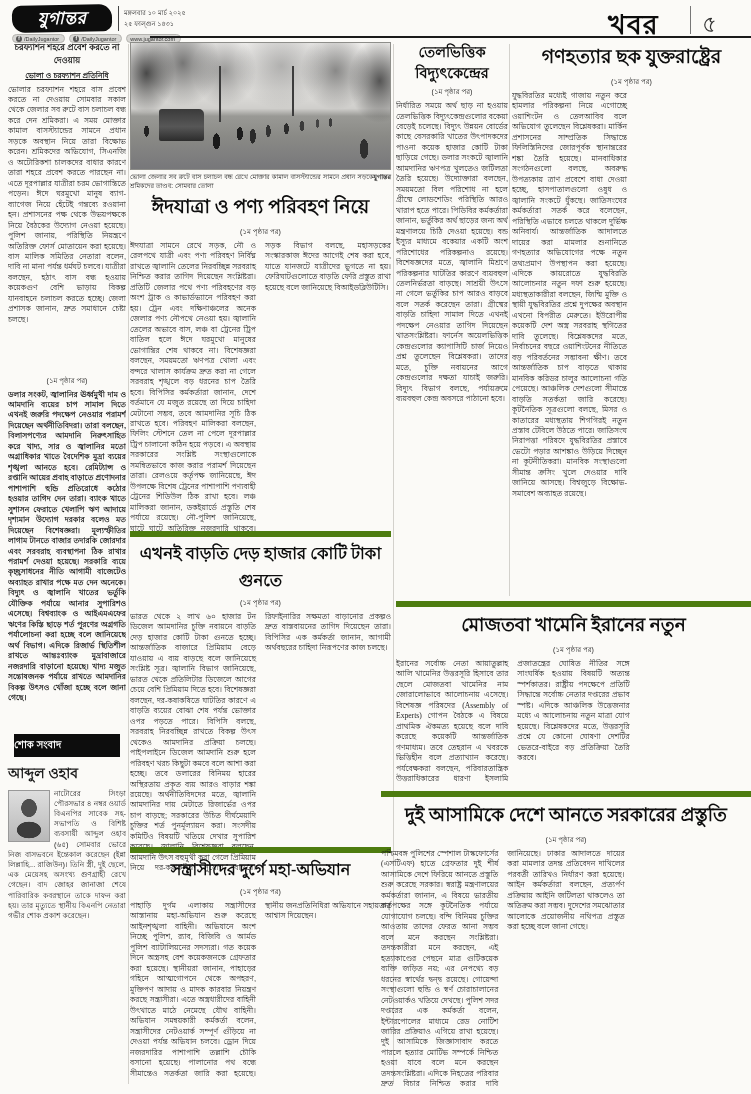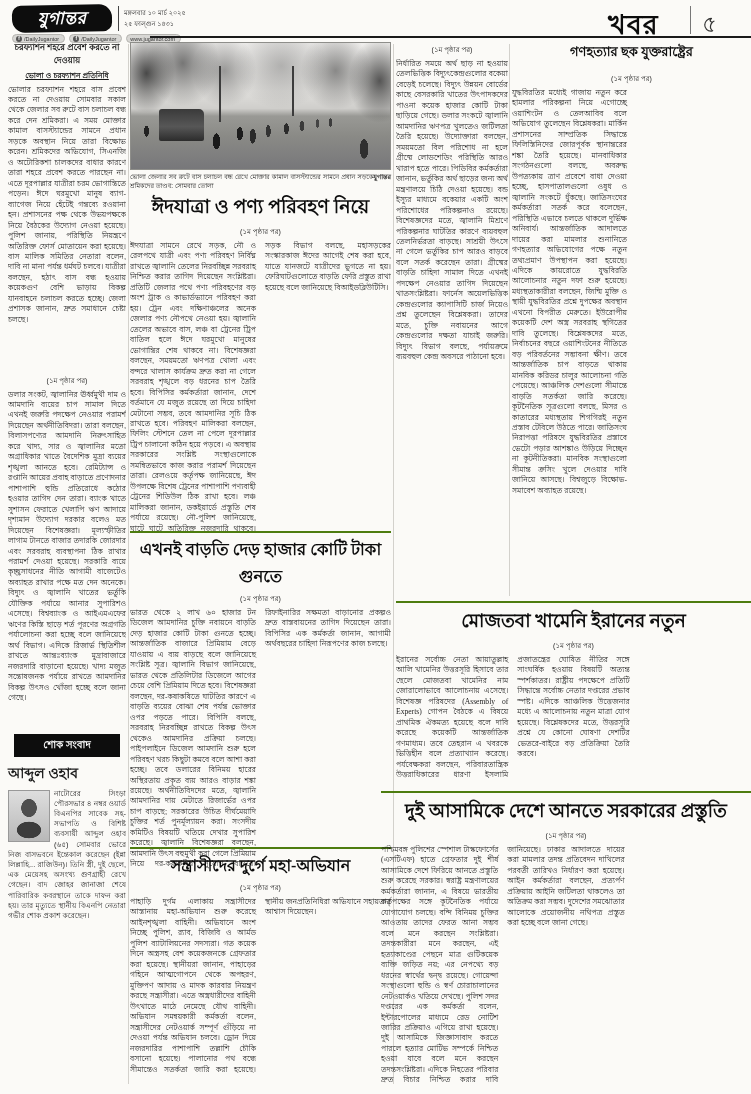--- a/index.html
+++ b/index.html
@@ -38,21 +38,21 @@
   .header-rule { position:absolute; left:150px; top:36px; width:601px; height:2px; background:#1a1a1a; }
 
   
   .kicker { font-size:8.5px; font-weight:bold; text-align:center; line-height:1.5; margin-bottom:2px; }
   .headline { font-family:"Liberation Serif","DejaVu Serif",serif; font-weight:bold; text-align:center; color:#0d0d0d; }
   .byline { font-size:7.5px; font-weight:bold; text-align:center; text-decoration:underline; margin:3px 0; }
   .note { font-size:7px; text-align:center; margin:2px 0 3px; color:#222; }
   .body-text { font-size:7.6px; line-height:1.38; text-align:justify; color:#1c1c1c; overflow:hidden; }
   .cols-2 { column-count:2; column-gap:9px; column-fill:auto; }
   .cols-3 { column-count:3; column-gap:9px; column-fill:auto;font-family:Liberation Serif, serif; }
-  .rule-top { border-top:2px solid #4d7c0f; padding-top:4px; }
+  .rule-top { border-top:6px solid #4d7c0f; padding-top:4px; }
 
   
   .left-rail { position:absolute; left:8px; top:41px; width:118px; height:1042px; }
   .vline { position:absolute; width:1px; background:#d3d1cc; }
 
   
   .photo-wrap { position:absolute; left:130px; top:42px; width:261px; }
   .photo {
     position:relative; width:261px; height:128px; border:1px solid #8e8e8a; overflow:hidden;
     background:linear-gradient(180deg,#efeeec 0%,#e0dfdc 38%,#cfcecb 52%,#999995 58%,#8a8a86 74%,#77777a 100%);
@@ -90,34 +90,34 @@
   .story-eid .headline { font-size:19px; margin-bottom:2px; }
   .story-ekhoni { position:absolute; left:130px; top:531px; width:261px; }
   .story-ekhoni .headline { font-size:16.5px; margin-bottom:2px; }
   .story-sontrashi { position:absolute; left:130px; top:847px; width:261px; }
   .story-sontrashi .headline { font-size:16px; margin-bottom:2px; }
 
   
   .story-tel { position:absolute; left:396px; top:42px; width:112px; }
   .story-tel .headline { font-size:14.5px; line-height:1.45; }
   .story-gono { position:absolute; left:512px; top:42px; width:239px; }
-  .story-gono .headline { font-size:13px; margin-bottom:10px; }
+  .story-gono .headline { font-size:19px; margin-bottom:2px; }
   .story-khameni { position:absolute; left:396px; top:601px; width:355px; }
   .story-khameni .headline { font-size:18.5px; margin-bottom:2px; }
   .story-dui { position:absolute; left:381px; top:791px; width:370px; }
   .story-dui .headline { font-size:18.5px; margin-bottom:2px; }
 
   
   .left-rail .headline-main { font-size:14.5px; line-height:1.55; margin:2px 0; }
   .left-rail .headline-sub { font-size:13px; line-height:1.55; margin:4px 0 1px; }
   .left-rail .body-text { height:288px; }
-  .left-rail .body-text.b2 { height:338px; }
+  .left-rail .body-text.b2 { height:338px;font-weight:bold; }
   .obit-box {
     background:#0d0d0d; color:#fff; font-size:10px; font-weight:bold;
-    text-align:center; padding:3px 0; margin:6px 6px 5px;
+    text-align:left; padding:3px 0; margin:6px 6px 5px;
   }
   .obit-name { font-size:14px; font-weight:bold; margin-bottom:3px; }
   .portrait { float:left; width:42px; height:52px; margin:1px 4px 2px 0;
     border:1px solid #999;
     background:
       radial-gradient(13px 15px at 50% 34%, #4e4e4e 58%, transparent 62%),
       radial-gradient(19px 13px at 50% 78%, #3c3c3c 62%, transparent 66%),
       linear-gradient(180deg,#dedede,#b8b8b8);
   }
   .obit-body { font-size:7.4px; }
@@ -201,20 +201,21 @@
     <div class="body-text cols-2" style="height:266px;">ভারত থেকে ২ লাখ ৬০ হাজার টন ডিজেল আমদানির চুক্তি নবায়নে বাড়তি দেড় হাজার কোটি টাকা গুনতে হচ্ছে। আন্তর্জাতিক বাজারে প্রিমিয়াম বেড়ে যাওয়ায় এ ব্যয় বাড়ছে বলে জানিয়েছে সংশ্লিষ্ট সূত্র। জ্বালানি বিভাগ জানিয়েছে, ভারত থেকে প্রতিলিটার ডিজেলে আগের চেয়ে বেশি প্রিমিয়াম দিতে হবে। বিশেষজ্ঞরা বলছেন, দর-কষাকষিতে ঘাটতির কারণে এ বাড়তি ব্যয়ের বোঝা শেষ পর্যন্ত ভোক্তার ওপর পড়তে পারে। বিপিসি বলছে, সরবরাহ নিরবচ্ছিন্ন রাখতে বিকল্প উৎস থেকেও আমদানির প্রক্রিয়া চলছে। পাইপলাইনে ডিজেল আমদানি শুরু হলে পরিবহণ খরচ কিছুটা কমবে বলে আশা করা হচ্ছে। তবে ডলারের বিনিময় হারের অস্থিরতায় প্রকৃত ব্যয় আরও বাড়ার শঙ্কা রয়েছে। অর্থনীতিবিদদের মতে, জ্বালানি আমদানির দায় মেটাতে রিজার্ভের ওপর চাপ বাড়ছে; সরকারের উচিত দীর্ঘমেয়াদি চুক্তির শর্ত পুনর্মূল্যায়ন করা। সংসদীয় কমিটিও বিষয়টি খতিয়ে দেখার সুপারিশ করেছে। জ্বালানি বিশেষজ্ঞরা বলছেন, আমদানি উৎস বহুমুখী করা গেলে প্রিমিয়াম নিয়ে দর-কষাকষির সুযোগ বাড়বে। রিফাইনারির সক্ষমতা বাড়ানোর প্রকল্পও দ্রুত বাস্তবায়নের তাগিদ দিয়েছেন তারা। বিপিসির এক কর্মকর্তা জানান, আগামী অর্থবছরের চাহিদা নিরূপণের কাজ চলছে।</div>
   </section>
 
   <section class="story-sontrashi rule-top">
     <h1 class="headline">সন্ত্রাসীদের দুর্গে মহা-অভিযান</h1>
     <div class="note">(১ম পৃষ্ঠার পর)</div>
     <div class="body-text cols-2" style="height:198px;">পাহাড়ি দুর্গম এলাকায় সন্ত্রাসীদের আস্তানায় মহা-অভিযান শুরু করেছে আইনশৃঙ্খলা বাহিনী। অভিযানে অংশ নিচ্ছে পুলিশ, র‌্যাব, বিজিবি ও আর্মড পুলিশ ব্যাটালিয়নের সদস্যরা। গত কয়েক দিনে অস্ত্রসহ বেশ কয়েকজনকে গ্রেফতার করা হয়েছে। স্থানীয়রা জানান, পাহাড়ের গহিনে আত্মগোপনে থেকে অপহরণ, মুক্তিপণ আদায় ও মাদক কারবার নিয়ন্ত্রণ করছে সন্ত্রাসীরা। এতে অস্ত্রধারীদের বাহিনী উৎখাতে মাঠে নেমেছে যৌথ বাহিনী। অভিযান সমন্বয়কারী কর্মকর্তা বলেন, সন্ত্রাসীদের নেটওয়ার্ক সম্পূর্ণ গুঁড়িয়ে না দেওয়া পর্যন্ত অভিযান চলবে। ড্রোন দিয়ে নজরদারির পাশাপাশি তল্লাশি চৌকি বসানো হয়েছে। পালানোর পথ বন্ধে সীমান্তেও সতর্কতা জারি করা হয়েছে। স্থানীয় জনপ্রতিনিধিরা অভিযানে সহায়তার আশ্বাস দিয়েছেন।</div>
   </section>
 
   <section class="story-tel">
+    <h1 class="headline">তেলভিত্তিক বিদ্যুৎকেন্দ্রের</h1>
     <div class="note">(১ম পৃষ্ঠার পর)</div>
     <div class="body-text" style="height:496px;">নির্ধারিত সময়ে অর্থ ছাড় না হওয়ায় তেলভিত্তিক বিদ্যুৎকেন্দ্রগুলোর বকেয়া বেড়েই চলেছে। বিদ্যুৎ উন্নয়ন বোর্ডের কাছে বেসরকারি খাতের উৎপাদকদের পাওনা কয়েক হাজার কোটি টাকা ছাড়িয়ে গেছে। ডলার সংকটে জ্বালানি আমদানির ঋণপত্র খুলতেও জটিলতা তৈরি হয়েছে। উদ্যোক্তারা বলছেন, সময়মতো বিল পরিশোধ না হলে গ্রীষ্মে লোডশেডিং পরিস্থিতি আরও খারাপ হতে পারে। পিডিবির কর্মকর্তারা জানান, ভর্তুকির অর্থ ছাড়ের জন্য অর্থ মন্ত্রণালয়ে চিঠি দেওয়া হয়েছে। বন্ড ইস্যুর মাধ্যমে বকেয়ার একটি অংশ পরিশোধের পরিকল্পনাও রয়েছে। বিশেষজ্ঞদের মতে, জ্বালানি মিশ্রণে পরিকল্পনার ঘাটতির কারণে ব্যয়বহুল তেলনির্ভরতা বাড়ছে। সাশ্রয়ী উৎসে না গেলে ভর্তুকির চাপ আরও বাড়বে বলে সতর্ক করেছেন তারা। গ্রীষ্মের বাড়তি চাহিদা সামাল দিতে এখনই পদক্ষেপ নেওয়ার তাগিদ দিয়েছেন খাতসংশ্লিষ্টরা। ফার্নেস অয়েলভিত্তিক কেন্দ্রগুলোর ক্যাপাসিটি চার্জ নিয়েও প্রশ্ন তুলেছেন বিশ্লেষকরা। তাদের মতে, চুক্তি নবায়নের আগে কেন্দ্রগুলোর দক্ষতা যাচাই জরুরি। বিদ্যুৎ বিভাগ বলছে, পর্যায়ক্রমে ব্যয়বহুল কেন্দ্র অবসরে পাঠানো হবে।</div>
   </section>
 
   <section class="story-gono">
     <h1 class="headline">গণহত্যার ছক যুক্তরাষ্ট্রের</h1>
     <div class="note">(১ম পৃষ্ঠার পর)</div>
     <div class="body-text cols-2" style="height:498px;">যুদ্ধবিরতির মধ্যেই গাজায় নতুন করে হামলার পরিকল্পনা নিয়ে এগোচ্ছে ওয়াশিংটন ও তেলআবিব বলে অভিযোগ তুলেছেন বিশ্লেষকরা। মার্কিন প্রশাসনের সাম্প্রতিক সিদ্ধান্তে ফিলিস্তিনিদের জোরপূর্বক স্থানান্তরের শঙ্কা তৈরি হয়েছে। মানবাধিকার সংগঠনগুলো বলছে, অবরুদ্ধ উপত্যকায় ত্রাণ প্রবেশে বাধা দেওয়া হচ্ছে, হাসপাতালগুলো ওষুধ ও জ্বালানি সংকটে ধুঁকছে। জাতিসংঘের কর্মকর্তারা সতর্ক করে বলেছেন, পরিস্থিতি এভাবে চলতে থাকলে দুর্ভিক্ষ অনিবার্য। আন্তর্জাতিক আদালতে দায়ের করা মামলার শুনানিতে গণহত্যার অভিযোগের পক্ষে নতুন তথ্যপ্রমাণ উপস্থাপন করা হয়েছে। এদিকে কায়রোতে যুদ্ধবিরতি আলোচনার নতুন দফা শুরু হয়েছে। মধ্যস্থতাকারীরা বলছেন, জিম্মি মুক্তি ও স্থায়ী যুদ্ধবিরতির প্রশ্নে দুপক্ষের অবস্থান এখনো বিপরীত মেরুতে। ইউরোপীয় কয়েকটি দেশ অস্ত্র সরবরাহ স্থগিতের দাবি তুলেছে। বিশ্লেষকদের মতে, নির্বাচনের বছরে ওয়াশিংটনের নীতিতে বড় পরিবর্তনের সম্ভাবনা ক্ষীণ। তবে আন্তর্জাতিক চাপ বাড়তে থাকায় মানবিক করিডর চালুর আলোচনা গতি পেয়েছে। আঞ্চলিক দেশগুলো সীমান্তে বাড়তি সতর্কতা জারি করেছে। কূটনৈতিক সূত্রগুলো বলছে, মিসর ও কাতারের মধ্যস্থতায় শিগগিরই নতুন প্রস্তাব টেবিলে উঠতে পারে। জাতিসংঘ নিরাপত্তা পরিষদে যুদ্ধবিরতির প্রস্তাবে ভেটো পড়ার আশঙ্কাও উড়িয়ে দিচ্ছেন না কূটনীতিকরা। মানবিক সংস্থাগুলো সীমান্ত ক্রসিং খুলে দেওয়ার দাবি জানিয়ে আসছে। বিশ্বজুড়ে বিক্ষোভ-সমাবেশ অব্যাহত রয়েছে।</div>
   </section>
 

